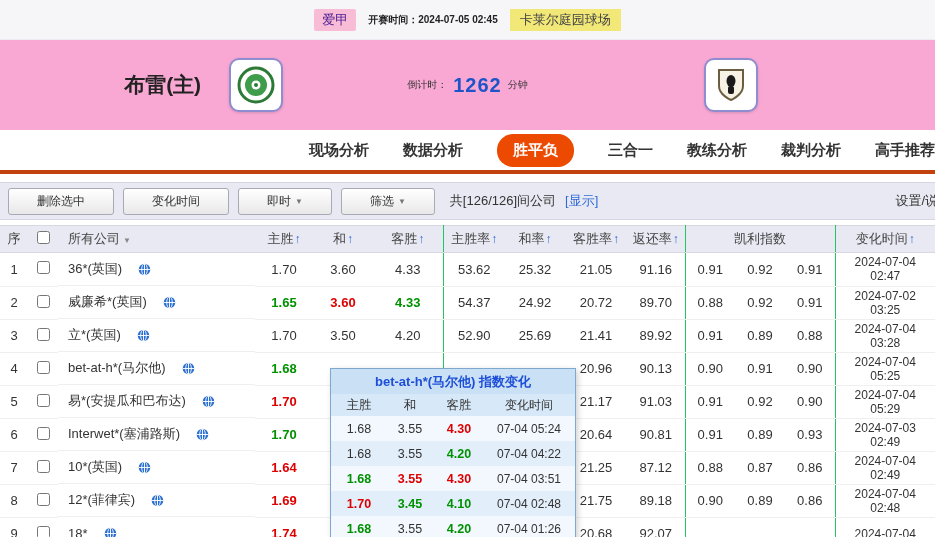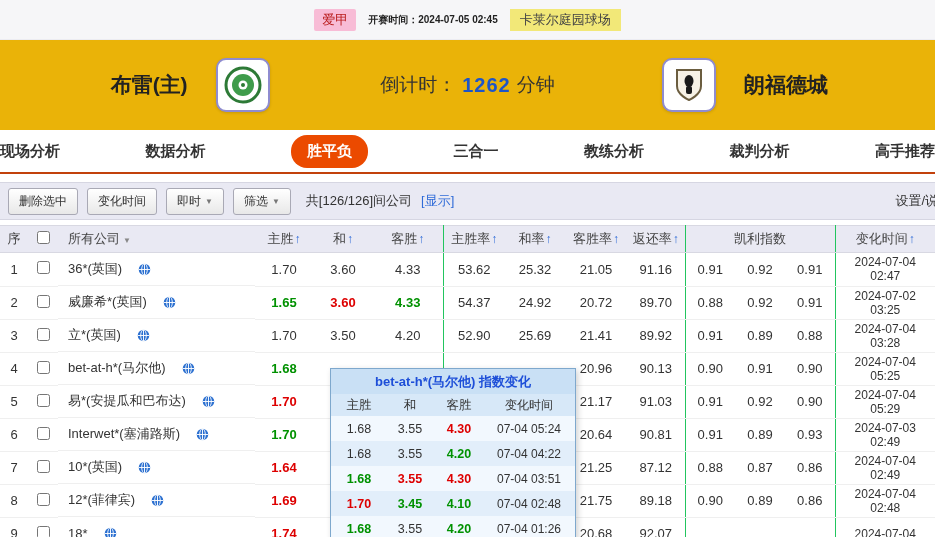--- a/index.html
+++ b/index.html
@@ -2,47 +2,47 @@
 <html><head>
 <meta charset="utf-8">
 <style>
   * { margin:0; padding:0; box-sizing:border-box; }
   html,body { width:935px; height:537px; overflow:hidden; background:#fff;
     font-family:"Liberation Sans","DejaVu Sans",sans-serif; color:#333; position:relative; }
 
   
   .top-strip { height:40px; background:#f6f6f8; border-bottom:1px solid #ececf2;
     display:flex; align-items:center; justify-content:center; gap:12px; font-size:13px; }
-  .league-badge { background:#f8bcd6; color:#b91c1c; padding:2px 8px; border-radius:2px; }
+  .league-badge { background:#f8bcd6; color:#4c1d95; padding:2px 8px; border-radius:2px; }
   .kickoff { font-weight:bold; color:#222; font-size:10px; }
   .venue { background:#f2e878; color:#444; padding:2px 10px; }
 
   
-  .match-header { height:90px; display:flex; align-items:center; background:#eab308; }
+  .match-header { height:90px; display:flex; align-items:center; background:#f9a8d4; }
   .mh-side { flex:1; display:flex; align-items:center; justify-content:center; gap:28px; }
   .team-name { font-size:21px; font-weight:bold; color:#222; }
   .logo-box { width:54px; height:54px; border:2px solid #8f8cd0; border-radius:10px;
     background:#fff; display:flex; align-items:center; justify-content:center;
     box-shadow:0 1px 3px rgba(0,0,0,.15); }
   .mh-center { display:flex; align-items:center; gap:6px; }
-  .cd-label, .cd-unit { font-size:19px; color:#333; }
+  .cd-label, .cd-unit { font-size:10px; color:#333; }
   .cd-value { font-size:20px; font-weight:bold; color:#1d55c8; letter-spacing:1px; }
 
   
-  .nav-tabs { height:44px; display:flex; align-items:center; justify-content:space-between;
-    gap:59px; border-bottom:2px solid #c2410c; background:#fff; }
+  .nav-tabs { height:44px; display:flex; align-items:center; justify-content:flex-end;
+    gap:34px; border-bottom:4px solid #c2410c; background:#fff; }
   .tab { font-size:15px; font-weight:600; color:#333; cursor:pointer; white-space:nowrap; }
   .tab.active { background:#eb4a00; color:#fff; padding:7px 16px; border-radius:16px; }
 
   
   .toolbar { height:38px; margin-top:8px; background:#e9e9f3; border-top:1px solid #d6d6e2;
     border-bottom:1px solid #d6d6e2; display:flex; align-items:center; gap:9px;
     padding:0 0 0 8px; font-size:13px; overflow:hidden; }
   .tb-btn { font-size:12px; color:#333; background:linear-gradient(#ffffff,#e8e8e8);
-    border:1px solid #a9a9b5; border-radius:3px; padding:4px 10px; cursor:pointer;
+    border:1px solid #a9a9b5; border-radius:3px; padding:4px 28px; cursor:pointer;
     white-space:nowrap; }
   .caret { font-size:8px; color:#777; margin-left:4px; vertical-align:1px; }
   .count-text { margin-left:6px; color:#333; white-space:nowrap; }
   .show-link { color:#2f6bd8; cursor:pointer; white-space:nowrap; }
   .settings-link { margin-left:auto; margin-right:-16px; white-space:nowrap; color:#333; cursor:pointer; }
 
   
   table.odds { width:935px; border-collapse:collapse; table-layout:fixed; margin-top:5px;
     font-size:13px; }
   table.odds th { height:27px; background:#e9e9f3; font-weight:normal; color:#444;
@@ -104,21 +104,20 @@
     <span class="cd-unit">分钟</span>
   </div>
   <div class="mh-side">
     <span class="logo-box">
       <svg width="40" height="40" viewBox="0 0 40 40">
         <path d="M8 5 h24 v16 c0 9 -12 14 -12 14 s-12 -5 -12 -14 z" fill="#f7f2e6" stroke="#6b5d3f" stroke-width="2"></path>
         <ellipse cx="20" cy="16" rx="4.5" ry="6" fill="#1a1a1a"></ellipse>
         <rect x="17" y="21" width="6" height="8" rx="2" fill="#1a1a1a"></rect>
       </svg>
     </span>
-    <span class="team-name">朗福德城</span>
   </div>
 </div>
 
 <div class="nav-tabs">
   <span class="tab">现场分析</span>
   <span class="tab">数据分析</span>
   <span class="tab active">胜平负</span>
   <span class="tab">三合一</span>
   <span class="tab">教练分析</span>
   <span class="tab">裁判分析</span>

